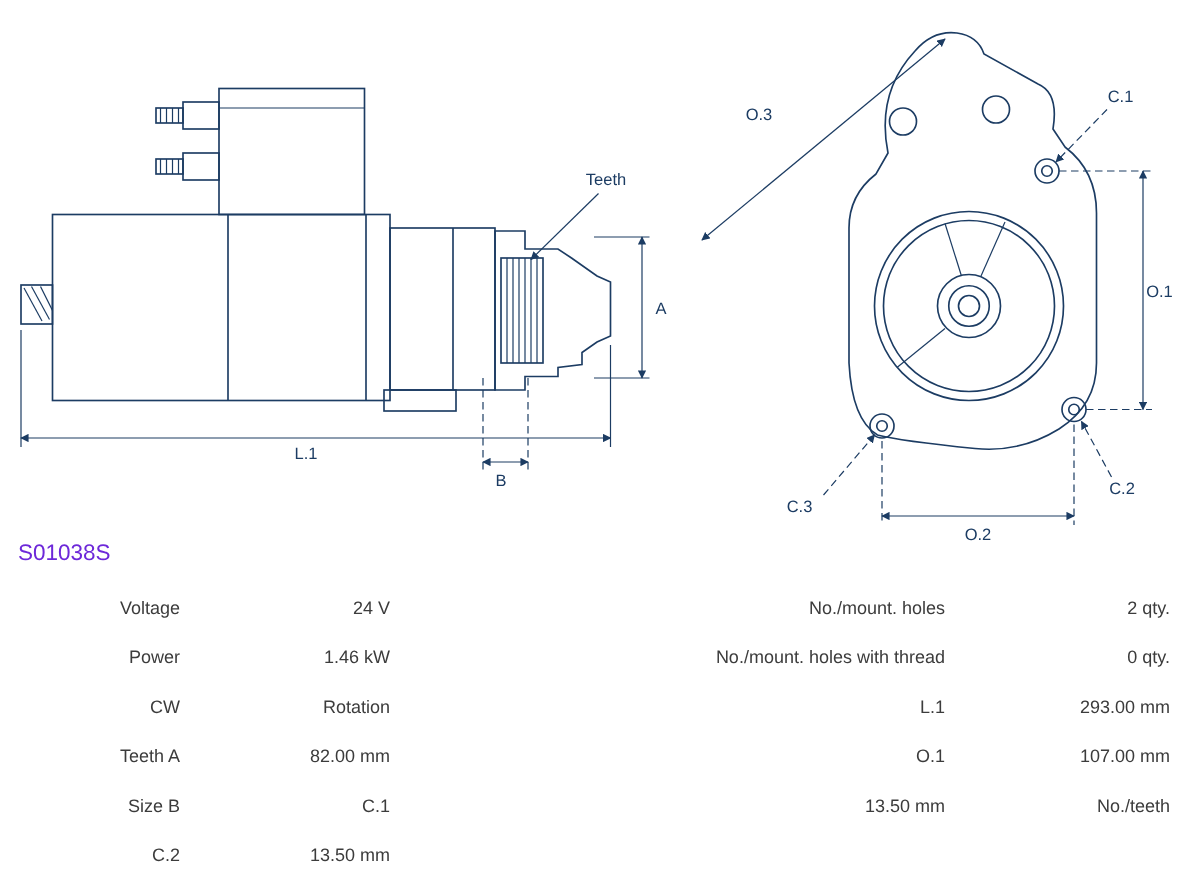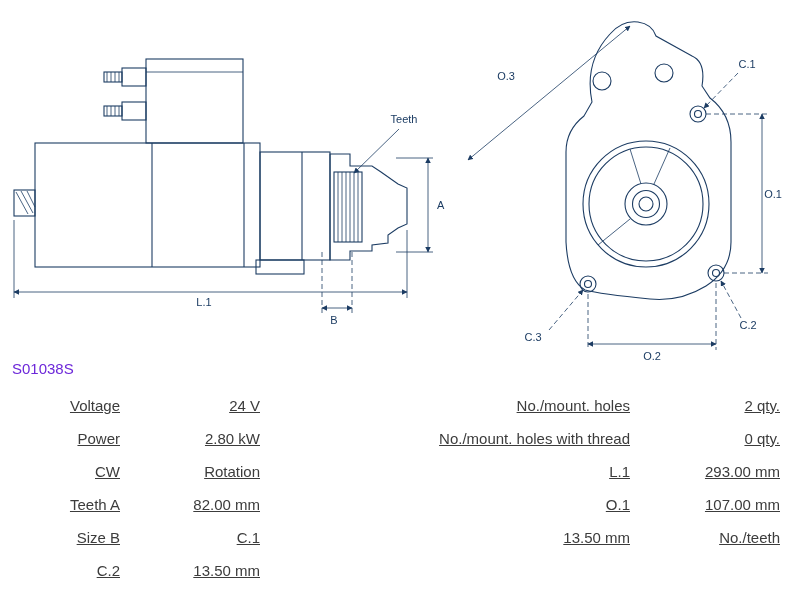--- a/index.html
+++ b/index.html
@@ -16,22 +16,22 @@
            font-size:11px;}
 
   
   #part-number{position:absolute;left:12px;top:360px;font-size:15px;color:#d6392c;}
 
   
   #spec-table{position:absolute;left:10px;top:390px;width:780px;
               display:grid;grid-template-columns:120px 138px 368px 148px;
               gap:2px;background:#fff;}
   #spec-table div{line-height:31px;height:31px;text-align:right;
-                  padding-right:10px;box-sizing:border-box;font-size:15px;
-                  color:#3c3c3c;white-space:nowrap;overflow:hidden;text-decoration:underline;}
+                  padding-right:10px;box-sizing:border-box;font-size:12px;
+                  color:#3c3c3c;white-space:nowrap;overflow:hidden;}
 </style>
 </head>
 <body>
 
 <div id="page">
 
   <svg id="drawing" width="800" height="382" viewBox="0 0 800 382">
     <defs>
       <marker id="arr" viewBox="0 0 10 10" refX="9" refY="5" markerWidth="7" markerHeight="7" orient="auto-start-reverse">
         <path d="M0,0 L10,5 L0,10 Z" class="mfill"></path>
@@ -156,21 +156,21 @@
   <div id="part-number" style="color: #6d28d9;">S01038S</div>
 
   <div id="spec-table">
 
     <div class="row-odd lbl">Voltage</div>
     <div class="row-odd val">24 V</div>
     <div class="row-odd lbl">No./mount. holes</div>
     <div class="row-odd val">2 qty.</div>
 
     <div class="row-even lbl">Power</div>
-    <div class="row-even val">2.80 kW</div>
+    <div class="row-even val">1.46 kW</div>
     <div class="row-even lbl">No./mount. holes with thread</div>
     <div class="row-even val">0 qty.</div>
 
     <div class="row-odd val">CW</div>
     <div class="row-odd lbl">Rotation</div>
     <div class="row-odd lbl">L.1</div>
     <div class="row-odd val">293.00 mm</div>
 
     <div class="row-even lbl">Teeth A</div>
     <div class="row-even val">82.00 mm</div>

